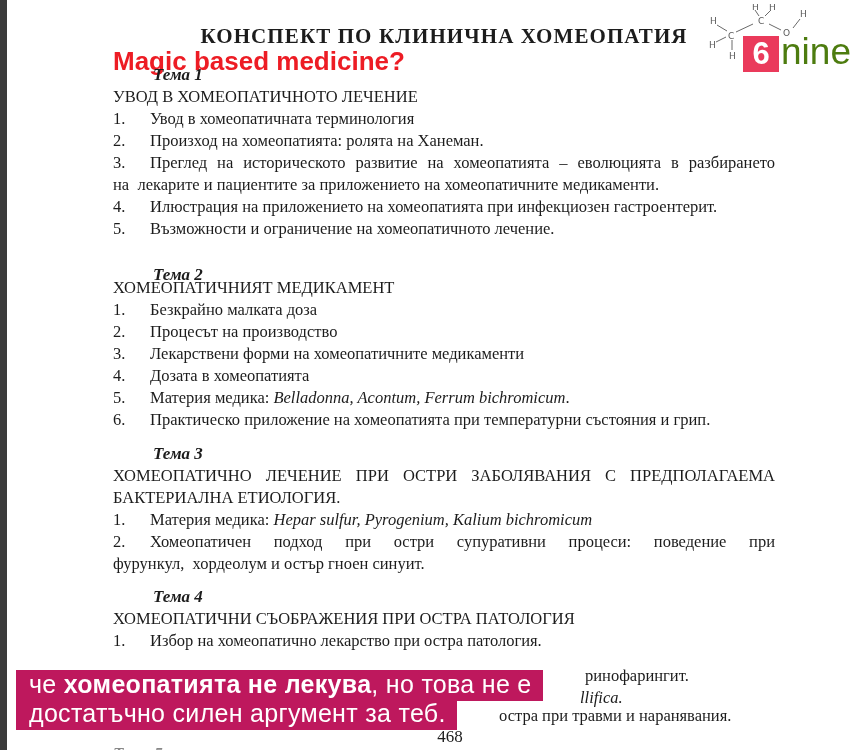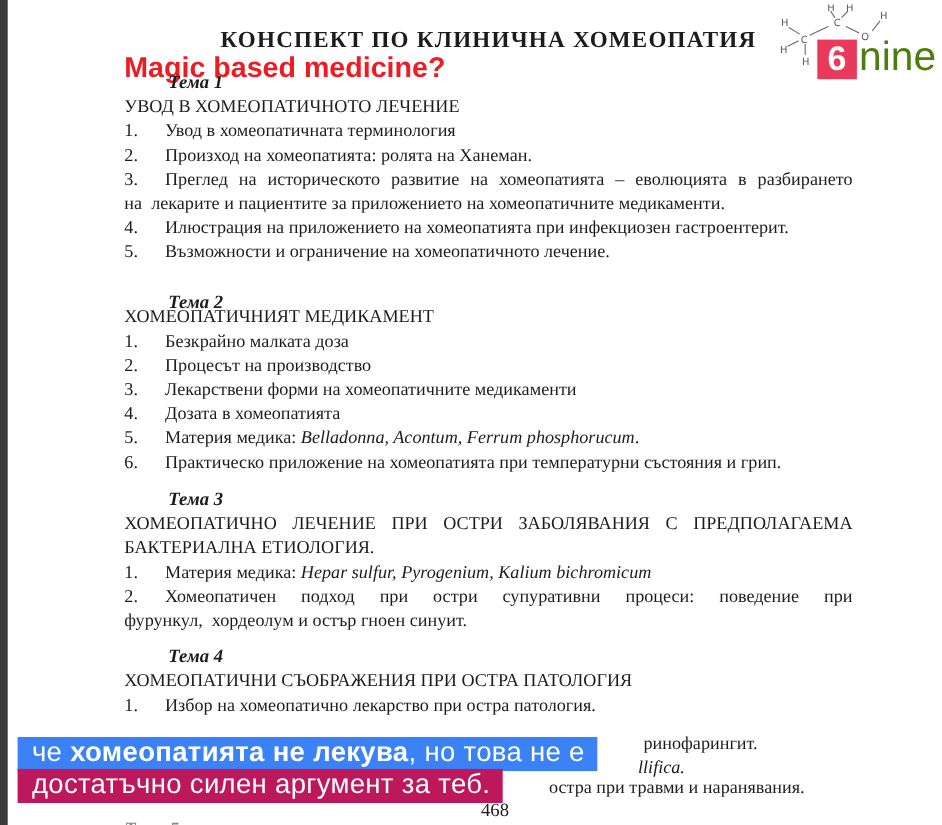--- a/index.html
+++ b/index.html
@@ -113,21 +113,21 @@
   <div class="abs li" style="top:343px">
     <span class="num">3.</span>
       <span class="txt">Лекарствени форми на хомеопатичните медикаменти</span>
     </div>
   <div class="abs li" style="top:365px">
     <span class="num">4.</span>
       <span class="txt">Дозата в хомеопатията</span>
     </div>
   <div class="abs li" style="top:387px">
     <span class="num">5.</span>
-      <span class="txt"><span>Материя медика: </span><span class="it">Belladonna, Acontum, Ferrum phosphorucum</span><span>.</span></span>
+      <span class="txt"><span>Материя медика: </span><span class="it">Belladonna, Acontum, Ferrum bichromicum</span><span>.</span></span>
     </div>
   <div class="abs li" style="top:409px">
     <span class="num">6.</span>
       <span class="txt">Практическо приложение на хомеопатията при температурни състояния и грип.</span>
     </div>
 
   <div class="abs tema" style="top:443px">Тема 3</div>
   <div class="abs heading just" style="top:465px">ХОМЕОПАТИЧНО ЛЕЧЕНИЕ ПРИ ОСТРИ ЗАБОЛЯВАНИЯ С ПРЕДПОЛАГАЕМА БАКТЕРИАЛНА ЕТИОЛОГИЯ.</div>
   <div class="abs li" style="top:509px">
     <span class="num">1.</span>
@@ -143,18 +143,18 @@
   <div class="abs heading" style="top:608px">ХОМЕОПАТИЧНИ СЪОБРАЖЕНИЯ ПРИ ОСТРА ПАТОЛОГИЯ</div>
   <div class="abs li" style="top:630px">
     <span class="num">1.</span>
       <span class="txt">Избор на хомеопатично лекарство при остра патология.</span>
     </div>
 
   <div class="abs frag" style="left:585px;top:665px">ринофарингит.</div>
   <div class="abs frag it" style="left:580px;top:687px">llifica.</div>
   <div class="abs frag" style="left:499px;top:705px">остра при травми и наранявания.</div>
 
-  <div class="abs banner-line" style="top:670px;background:#3b82f6"><span>че </span><b>хомеопатията не лекува</b><span>, но това не е</span></div>
+  <div class="abs banner-line" style="top:670px;background:#be185d"><span>че </span><b>хомеопатията не лекува</b><span>, но това не е</span></div>
   <div class="abs banner-line" style="top:699px;background:#be185d"><span>достатъчно силен аргумент за теб.</span></div>
 
   <div class="abs" id="page-number">468</div>
   <div class="abs" id="next-tema-stub">Тема 5</div>
 </div>
 
 </body></html>

